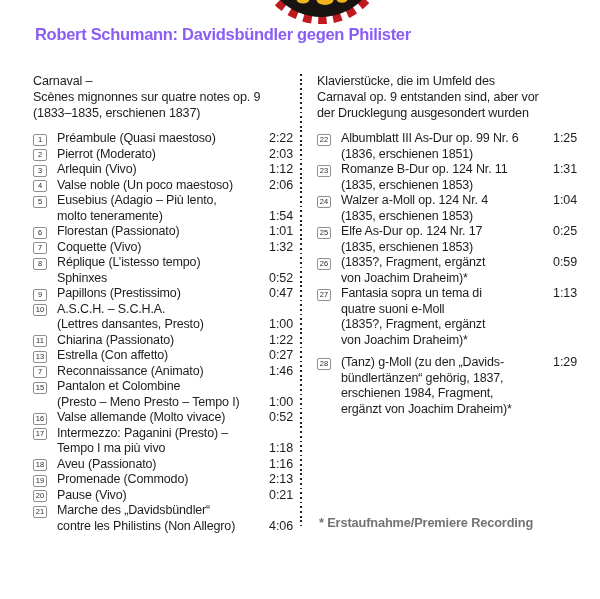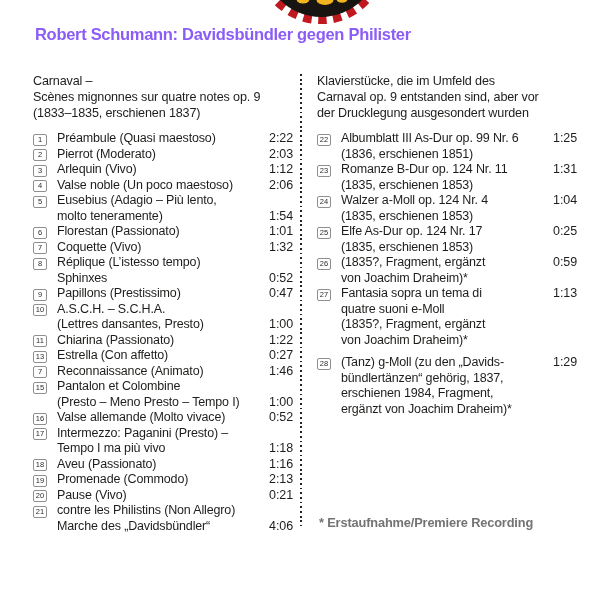--- a/index.html
+++ b/index.html
@@ -196,22 +196,22 @@
       <div class="track">
         <span class="tnum">20</span>
         <div class="tlines">
           <div class="tline">Pause (Vivo)</div>
         </div>
         <span class="ttime" style="top: 0px;">0:21</span>
       </div>
       <div class="track">
         <span class="tnum">21</span>
         <div class="tlines">
+          <div class="tline">Marche des „Davidsbündler“</div>
           <div class="tline">contre les Philistins (Non Allegro)</div>
-          <div class="tline">Marche des „Davidsbündler“</div>
         </div>
         <span class="ttime" style="top: 15.5px;">4:06</span>
       </div>
     </div>
 </div>
 
 <div class="col col-right">
   <div class="col-header">
     <div>Klavierstücke, die im Umfeld des</div>
     <div>Carnaval op. 9 entstanden sind, aber vor</div>

